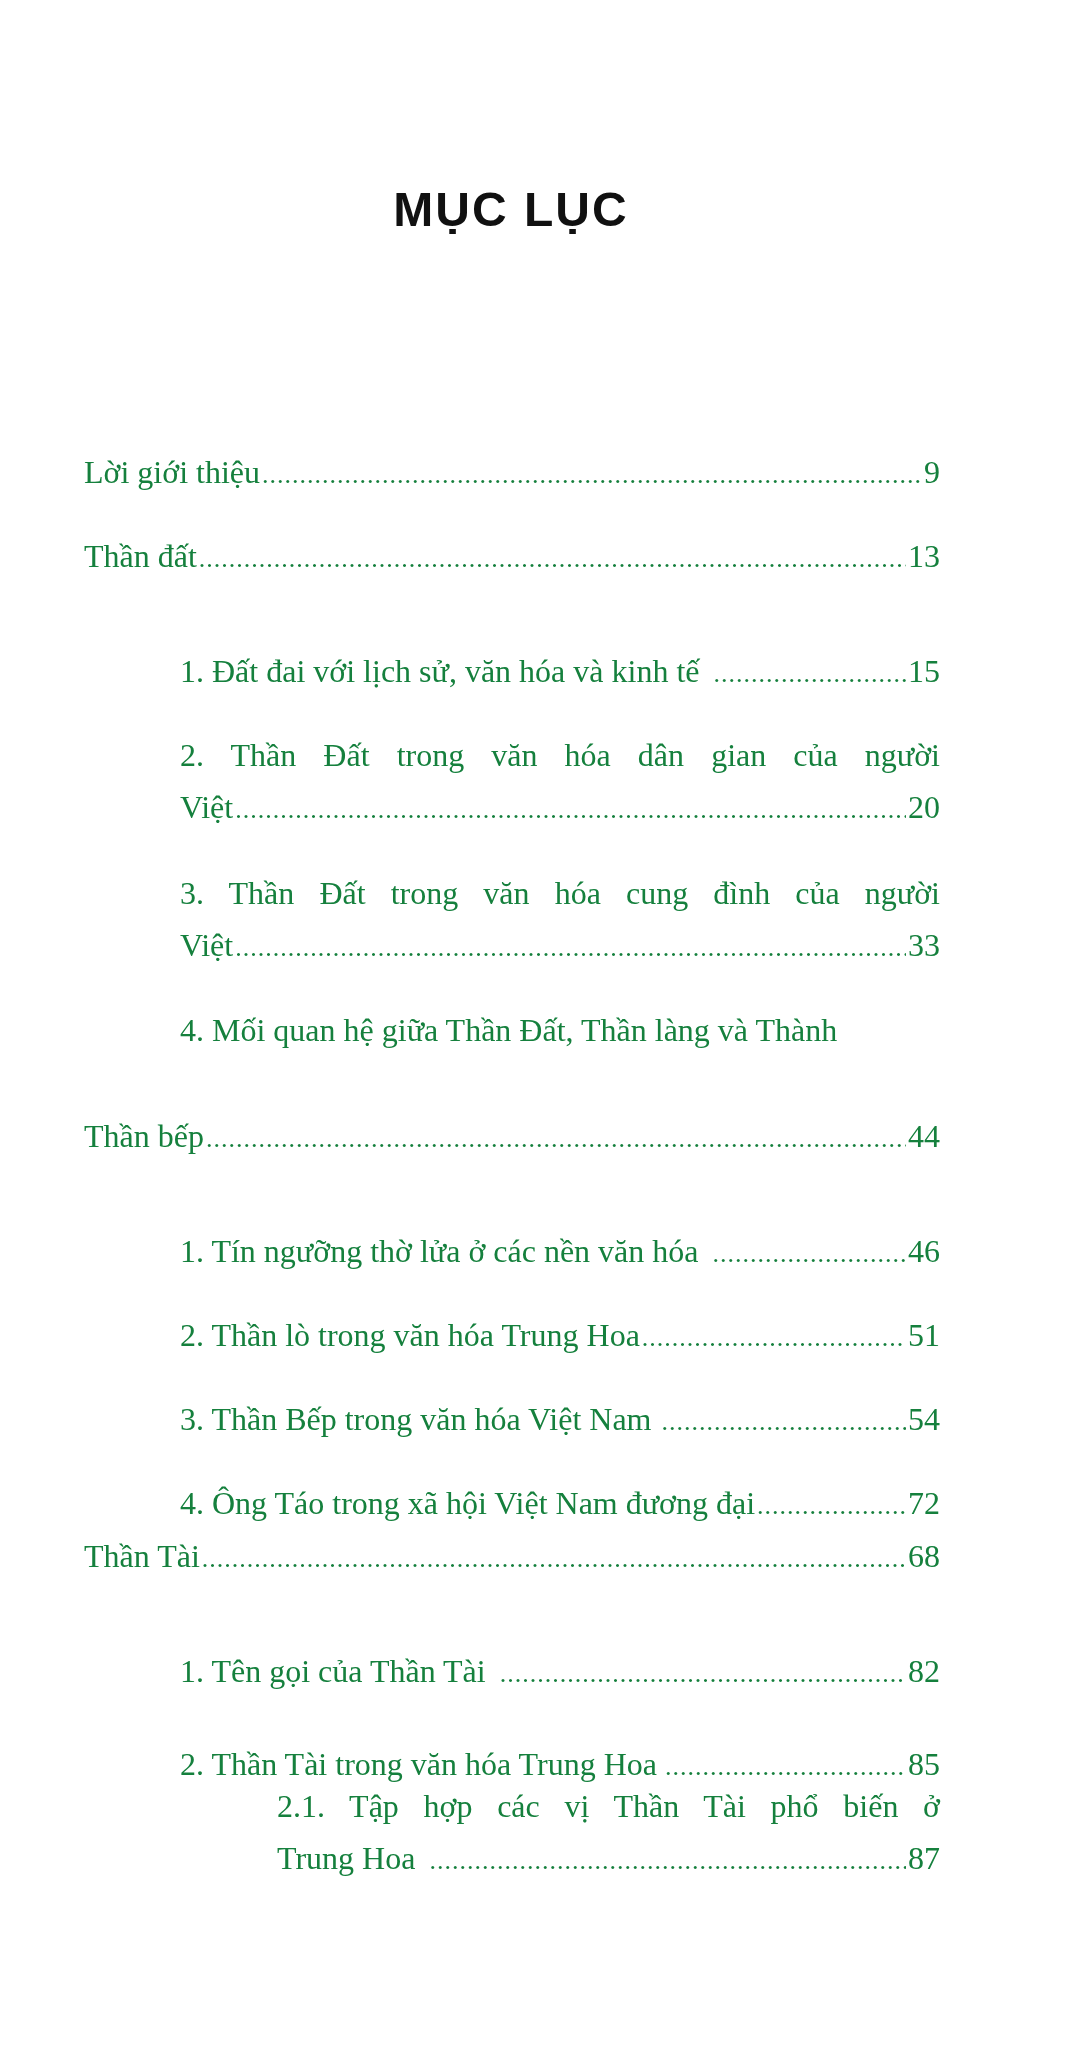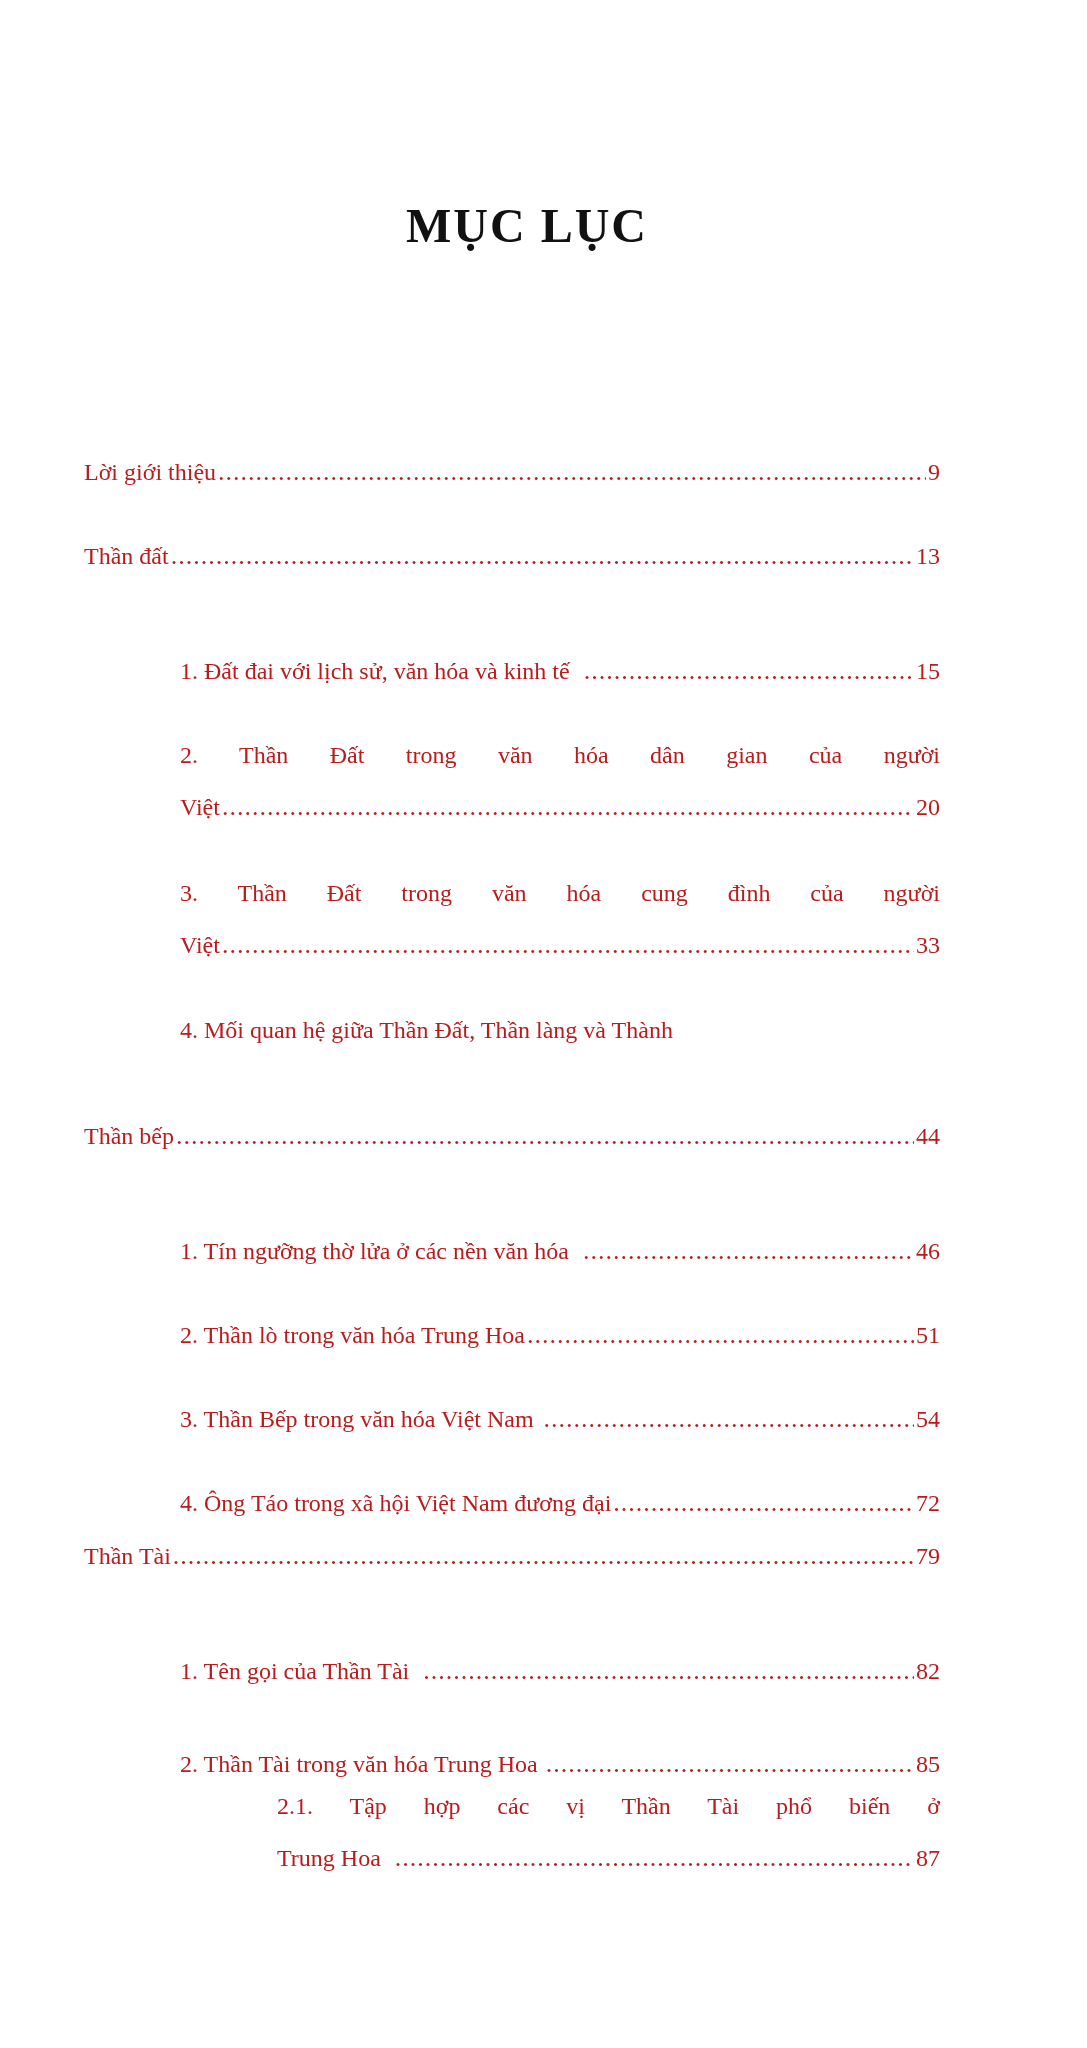--- a/index.html
+++ b/index.html
@@ -14,39 +14,39 @@
       overflow: hidden;
       font-family: "Liberation Serif", "DejaVu Serif", serif;
       color: #111111;
     }
     .page-title {
       position: absolute;
       top: 182px;
       left: 0;
       width: 1022px;
       text-align: center;
-      font-family: Liberation Serif, serif;
+      font-family: Liberation Sans, sans-serif;
       font-weight: bold;
       font-size: 48px;
       letter-spacing: 2px;
-      margin: 16px;
+      margin: 0;
       color: #111;
     }
     .toc {
       position: absolute;
       left: 0;
       top: 0;
       width: 1087px;
     }
     .entry {
       position: absolute;
       right: 147px;
-      font-size: 24px;
+      font-size: 32px;
       line-height: 52px;
-      color: #b91c1c;
+      color: #15803d;
     }
     .entry.l1 { left: 84px; }
     .entry.l2 { left: 180px; margin-top: 31px; }
     .entry.l3 { left: 277px; }
     .entry .line-first {
       display: block;
       text-align: justify;
       text-align-last: justify;
       white-space: nowrap;
     }
@@ -158,21 +158,21 @@
       <span class="label">4. Ông Táo trong xã hội Việt Nam đương đại</span>
       <span class="dots"></span>
       <span class="page">72</span>
     </div>
   </div>
 
   <div class="entry l1" style="top:1530px">
     <div class="leader-row">
       <span class="label">Thần Tài</span>
       <span class="dots"></span>
-      <span class="page">79</span>
+      <span class="page">68</span>
     </div>
   </div>
 
   <div class="entry l2" style="top:1614px">
     <div class="leader-row">
       <span class="label">1. Tên gọi của Thần Tài</span>
       <span class="dots" style="margin-left:14px"></span>
       <span class="page">82</span>
     </div>
   </div>

